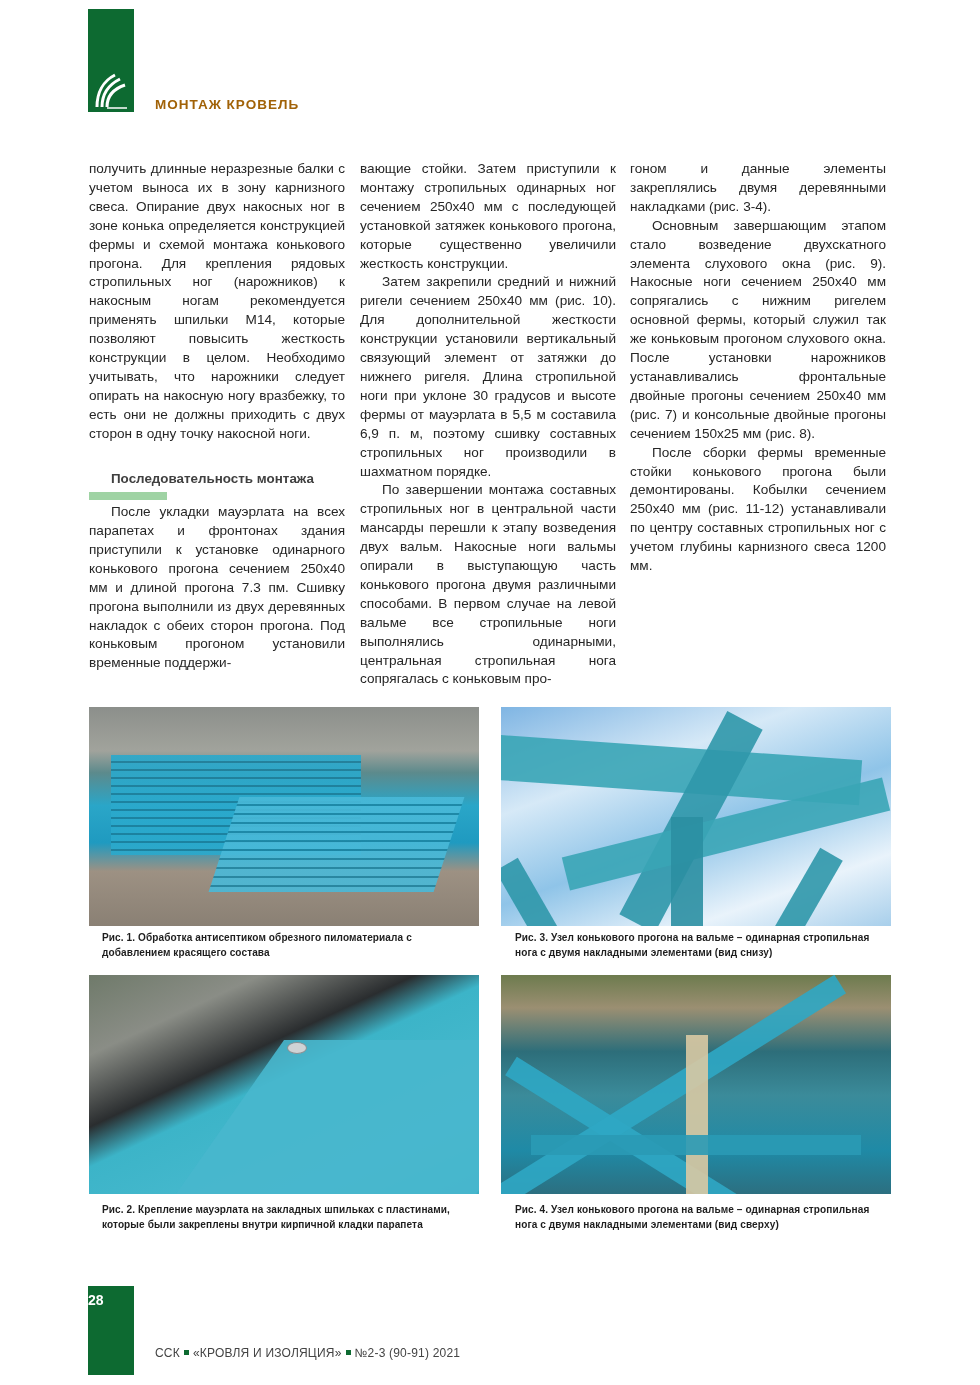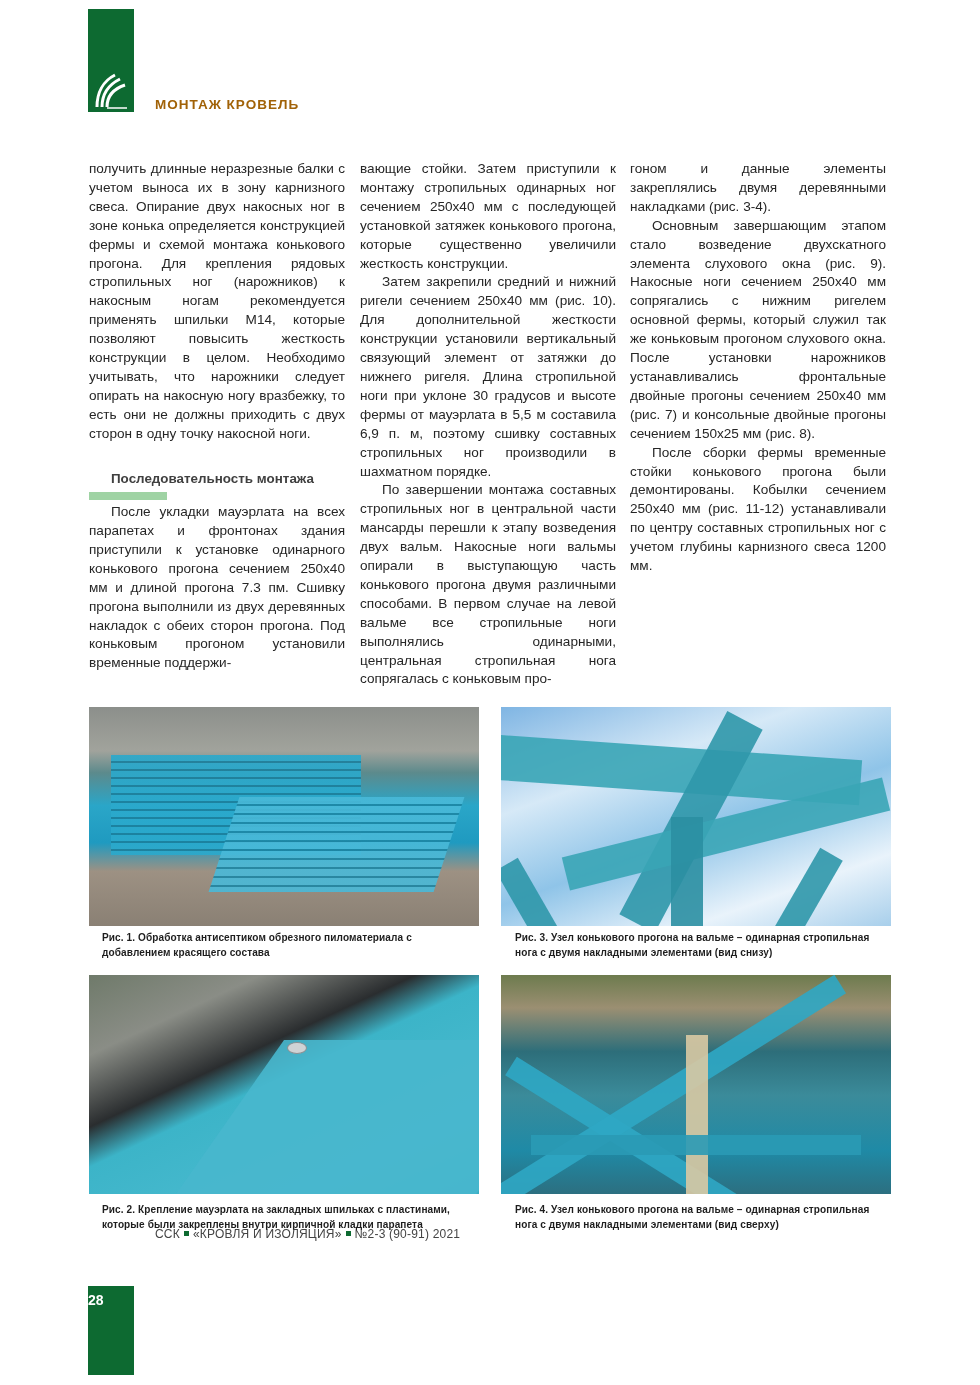--- a/index.html
+++ b/index.html
@@ -29,21 +29,21 @@
         background:linear-gradient(180deg,#6d7b4e 0%,#9b8f72 15%,#2d6e7a 35%,#3b8b9a 55%,#1f8aa6 80%,#2c6f80 100%); }
   .beam { position:absolute; background:#2fa7c4; opacity:.9; }
   .caption { position:absolute; width:380px; font-family:"Liberation Sans", sans-serif; font-weight:bold;
              font-size:10.6px; line-height:15px; color:#1e1e1e; letter-spacing:.1px; transform:scaleX(.95); transform-origin:left top; }
   .cap1 { left:102px; top:930px; }
   .cap3 { left:515px; top:930px; }
   .cap2 { left:102px; top:1202px; }
   .cap4 { left:515px; top:1202px; }
   .tab-bottom { position:absolute; left:88px; top:1286px; width:46px; height:89px; background:#0d6a31; }
   .page-num { position:absolute; left:0; top:6px; width:46px; text-align:left; color:#fff; font-weight:bold; font-size:14px; }
-  .footer { position:absolute; left:155px; top:1227px; font-size:12px; color:#444; letter-spacing:.2px;text-align:center; }
+  .footer { position:absolute; left:155px; top:1346px; font-size:12px; color:#444; letter-spacing:.2px;text-align:center; }
   .footer .sq { display:inline-block; width:5px; height:5px; background:#0d6a31; margin:0 4px 2px 4px; vertical-align:middle; }
 </style>
 </head>
 <body>
 
 <div class="tab-top">
   <svg width="36" height="44" viewBox="0 0 36 44">
     <path d="M4 40 C4 26 10 14 22 8" stroke="#fff" stroke-width="3" fill="none"></path>
     <path d="M9 40 C9 28 15 18 27 12" stroke="#fff" stroke-width="3" fill="none"></path>
     <path d="M14 40 C14 30 20 22 32 18" stroke="#fff" stroke-width="3" fill="none"></path>

